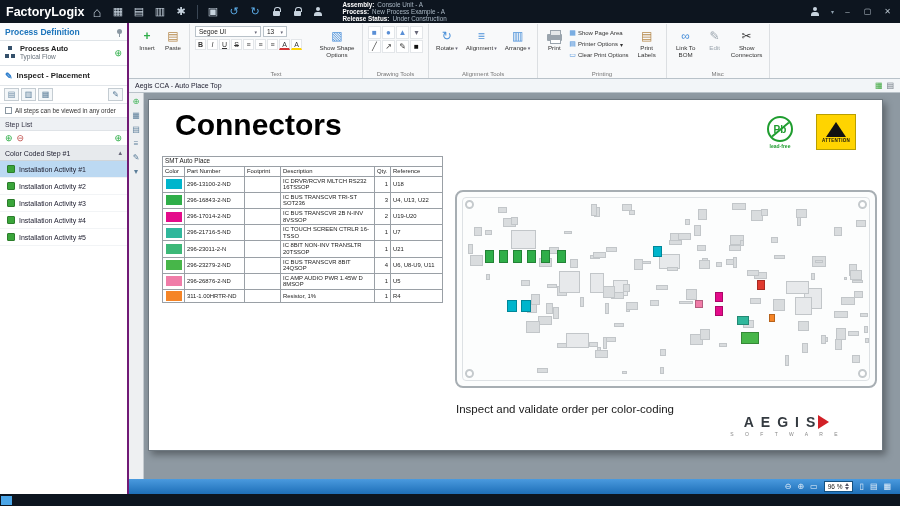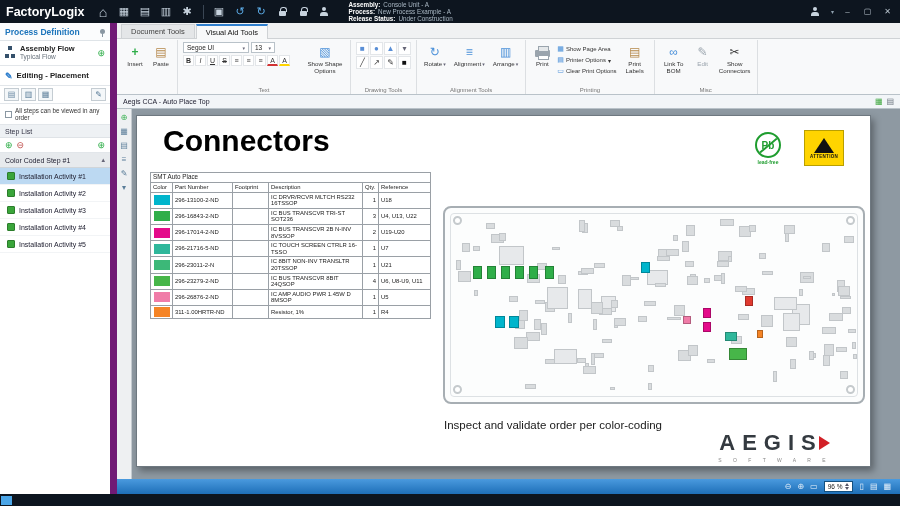--- a/index.html
+++ b/index.html
@@ -1,41 +1,41 @@
 <!DOCTYPE html>
 <html><head>
 <meta charset="utf-8">
 <style>
   *{box-sizing:border-box;margin:0;padding:0}
   html,body{background:#222;margin:0}
   .screen{width:900px;height:506px;position:relative;font-family:"Liberation Sans",sans-serif;background:#8e99a2;overflow:hidden}
 
   
   .titlebar{height:23px;background:#0d151f;display:flex;align-items:center;color:#dfe6ec;padding:0 6px;gap:4px}
-  .logo{font-size:12.5px;font-weight:bold;margin-right:6px;white-space:nowrap}
+  .logo{font-size:12.5px;font-weight:bold;white-space:nowrap}
   .logo .b{color:#fff}
   .ti{width:17px;height:17px;display:flex;align-items:center;justify-content:center;font-size:11px;color:#c7d3de}
   .ti.home{font-size:14px}
   .ti.blue{color:#5fb2ef}
   .tsep{width:1px;height:14px;background:#3a4654;margin:0 3px}
   .lock{width:7px;height:5px;background:#c7d3de;border-radius:1px;position:relative;margin-top:4px}
   .lock::before{content:"";position:absolute;top:-4px;left:1px;width:5px;height:4px;border:1px solid #c7d3de;border-bottom:none;border-radius:3px 3px 0 0}
   .person{width:9px;height:9px;position:relative}
   .person::before{content:"";position:absolute;top:0;left:2.5px;width:4px;height:4px;border-radius:50%;background:#c7d3de}
   .person::after{content:"";position:absolute;bottom:0;left:0.5px;width:8px;height:4px;border-radius:3px 3px 0 0;background:#c7d3de}
   .tb-info{display:flex;flex-direction:column;justify-content:center;font-size:6.3px;line-height:7.2px;margin-left:12px;white-space:nowrap}
   .tb-line b{color:#fff;margin-right:3px}
   .tb-line span{color:#aab8c4}
   .tb-right{margin-left:auto;display:flex;align-items:center;gap:7px}
   .winbtn{font-size:8px;color:#b9c4ce;width:13px;text-align:center}
   .caret-sm{font-size:6px;color:#8fa0ae}
 
   
   .app{display:flex;height:471px}
-  .sidebar{width:117px;background:#fff;border-right:7px solid #701a75;display:flex;flex-direction:column;font-size:7px;overflow:hidden}
+  .sidebar{width:129px;background:#fff;border-right:2px solid #701a75;display:flex;flex-direction:column;font-size:7px;overflow:hidden}
   .sb-header{height:18px;display:flex;align-items:center;padding:0 5px;color:#1c74bb;font-size:8.5px;font-weight:bold;border-bottom:1px solid #dfe4e8;background:#fbfcfd}
   .pin{margin-left:auto;width:5px;height:5px;border-radius:50%;background:#8a97a2;position:relative}
   .pin::after{content:"";position:absolute;top:4px;left:2px;width:1px;height:4px;background:#8a97a2}
   .sb-flow{border-bottom:1px solid #e2e6ea;padding:4px 5px;display:flex;align-items:center;gap:5px}
   .org-icon{width:10px;height:12px;position:relative;margin-top:-2px}
   .org-icon::before{content:"";position:absolute;top:0;left:3px;width:4px;height:4px;background:#35506b}
   .org-icon::after{content:"";position:absolute;bottom:0;left:0;width:4px;height:4px;background:#35506b;box-shadow:6px 0 0 #35506b}
   .sb-flow-text{display:flex;flex-direction:column;line-height:8px}
   .sb-flow-title{font-weight:bold;font-size:7.5px;color:#222}
   .sb-flow-sub{font-size:6.5px;color:#66707a}
@@ -119,21 +119,21 @@
 
   .pcb{position:absolute;left:306px;top:90px;width:422px;height:198px;border:2px solid #a7aeb3;border-radius:8px;background:#fcfdfd;overflow:hidden}
   .pcb::before{content:"";position:absolute;left:5px;top:5px;right:5px;bottom:5px;border:1px solid #dde1e4;border-radius:4px}
   .comp{position:absolute;border:1px solid #c2c6c9;background:#d9dcde}
   .comp.colored{border-color:rgba(0,0,0,.25)}
   .hole{position:absolute;width:9px;height:9px;border:2px solid #c5cacd;border-radius:50%;background:#fff}
 
   .page-caption{position:absolute;left:307px;top:303px;font-size:11.5px;color:#1a1a1a}
   .brand{position:absolute;left:545px;top:314px;width:185px;text-align:center}
   .brand-row{display:flex;align-items:center;justify-content:center}
-  .brand-name{font-size:22px;font-weight:bold;letter-spacing:7px;color:#343a40}
+  .brand-name{font-size:14px;font-weight:bold;letter-spacing:7px;color:#343a40}
   .brand-arrow{width:0;height:0;border-top:7px solid transparent;border-bottom:7px solid transparent;border-left:11px solid #d22027;margin-left:-4px}
   .brand-sub{font-size:5px;letter-spacing:5px;color:#888;margin-top:1px}
 
   
   .statusbar{height:15px;background:linear-gradient(#4a9ade,#1e6fb8);display:flex;align-items:center;justify-content:flex-end;gap:6px;padding:0 9px;color:#fff}
   .sb-ico{font-size:8px;color:#eaf3fb}
   .zoom-box{background:#fff;color:#222;font-size:6.5px;height:11px;display:flex;align-items:center;padding:0 3px;border:1px solid #14507f;gap:3px}
   .spin{display:flex;flex-direction:column;gap:1px}
   .spin i{display:block;width:0;height:0;border-left:2.5px solid transparent;border-right:2.5px solid transparent}
   .spin .up{border-bottom:3px solid #556}
@@ -185,28 +185,28 @@
   <div class="app">
 
     <div class="sidebar">
       <div class="sb-header">
         <span>Process Definition</span>
         <span class="pin"></span>
       </div>
       <div class="sb-flow">
         <span class="org-icon"></span>
         <span class="sb-flow-text">
-          <span class="sb-flow-title">Assembly Flow</span>
+          <span class="sb-flow-title">Process Auto</span>
           <span class="sb-flow-sub">Typical Flow</span>
         </span>
         <span class="green-circ ml-auto">⊕</span>
       </div>
       <div class="sb-editing">
         <span class="edit-icon">✎</span>
-        <span>Editing - Placement</span>
+        <span>Inspect - Placement</span>
       </div>
       <div class="sb-tools">
         <span class="sb-tool">▤</span>
         <span class="sb-tool">▥</span>
         <span class="sb-tool">▦</span>
         <span class="sb-tool ml-auto">✎</span>
       </div>
       <div class="sb-check">
         <span class="cbox"></span>
         <span class="sb-check-label">All steps can be viewed in any order</span>
@@ -242,24 +242,20 @@
           </div>
           <div class="step-item">
             <span class="act-icon"></span>
             <span>Installation Activity #5</span>
           </div>
         </div>
     </div>
 
     <div class="main">
 
-      <div class="rtabs">
-        <span class="rtab">Document Tools</span>
-        <span class="rtab active">Visual Aid Tools</span>
-      </div>
 
       <div class="ribbon">
 
         <div class="rgroup">
           <div class="bigbtn">
             <span class="bicon green">+</span>
             <span>Insert</span>
           </div>
           <div class="bigbtn">
             <span class="bicon tan">▤</span>

